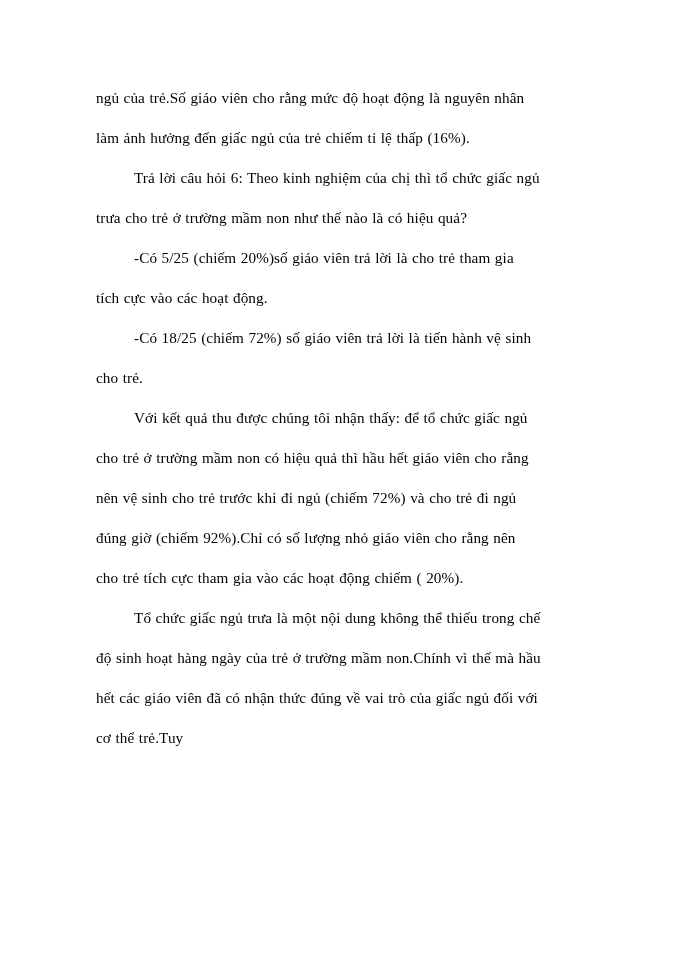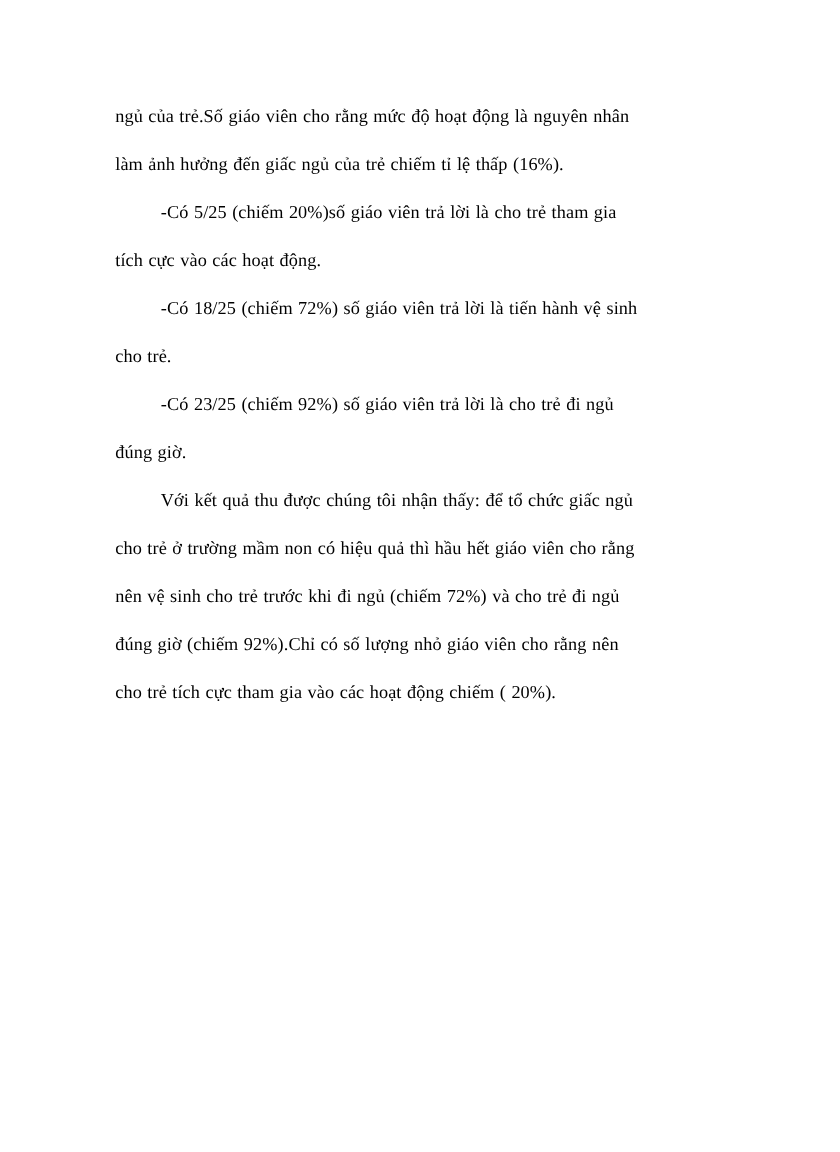--- a/index.html
+++ b/index.html
@@ -40,18 +40,19 @@
   .para.flush {
     text-indent: 0;
   }
 </style>
 </head>
 <body>
 
 <div class="page">
   <div class="doc-body">
     <p class="para flush">ngủ của trẻ.Số giáo viên cho rằng mức độ hoạt động là nguyên nhân làm ảnh hưởng đến giấc ngủ của trẻ chiếm tỉ lệ thấp (16%).</p>
+    <p class="para indent">Trả lời câu hỏi 6: Theo kinh nghiệm của chị thì tổ chức giấc ngủ trưa cho trẻ ở trường mầm non như thế nào là có hiệu quả?</p>
     <p class="para indent">-Có 5/25 (chiếm 20%)số giáo viên trả lời là cho trẻ tham gia tích cực vào các hoạt động.</p>
     <p class="para indent">-Có 18/25 (chiếm 72%) số giáo viên trả lời là tiến hành vệ sinh cho trẻ.</p>
-    <p class="para indent">-Có 23/25 (chiếm 92%) số giáo viên trả lời là cho trẻ đi ngủ đúng giờ.</p>
     <p class="para indent">Với kết quả thu được chúng tôi nhận thấy: để tổ chức giấc ngủ cho trẻ ở trường mầm non có hiệu quả thì hầu hết giáo viên cho rằng nên vệ sinh cho trẻ trước khi đi ngủ (chiếm 72%) và cho trẻ đi ngủ đúng giờ (chiếm 92%).Chỉ có số lượng nhỏ giáo viên cho rằng nên cho trẻ tích cực tham gia vào các hoạt động chiếm ( 20%).</p>
+    <p class="para indent">Tổ chức giấc ngủ trưa là một nội dung không thể thiếu trong chế độ sinh hoạt hàng ngày của trẻ ở trường mầm non.Chính vì thế mà hầu hết các giáo viên đã có nhận thức đúng về vai trò của giấc ngủ đối với cơ thể trẻ.Tuy</p>
   </div>
 </div>
 
 </body></html>

